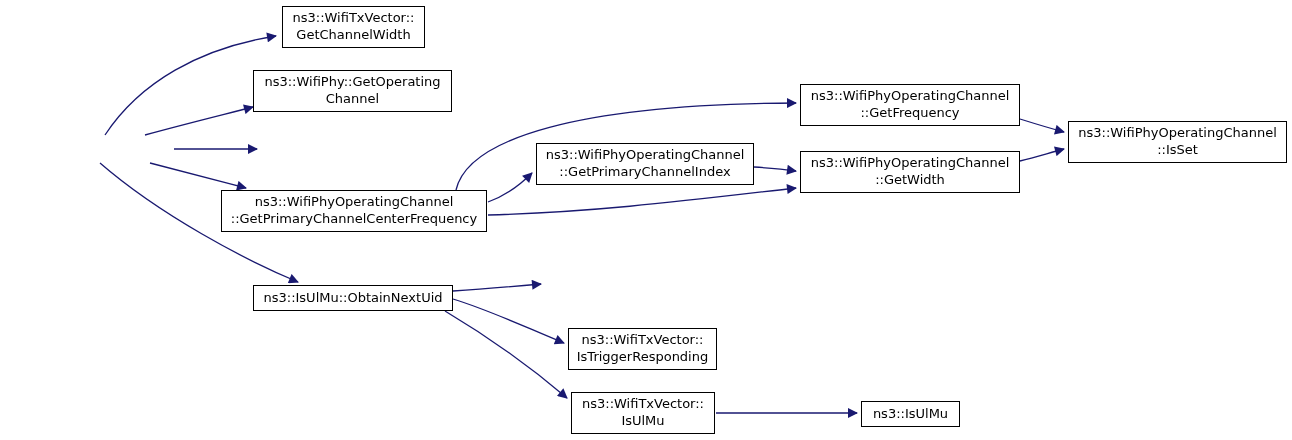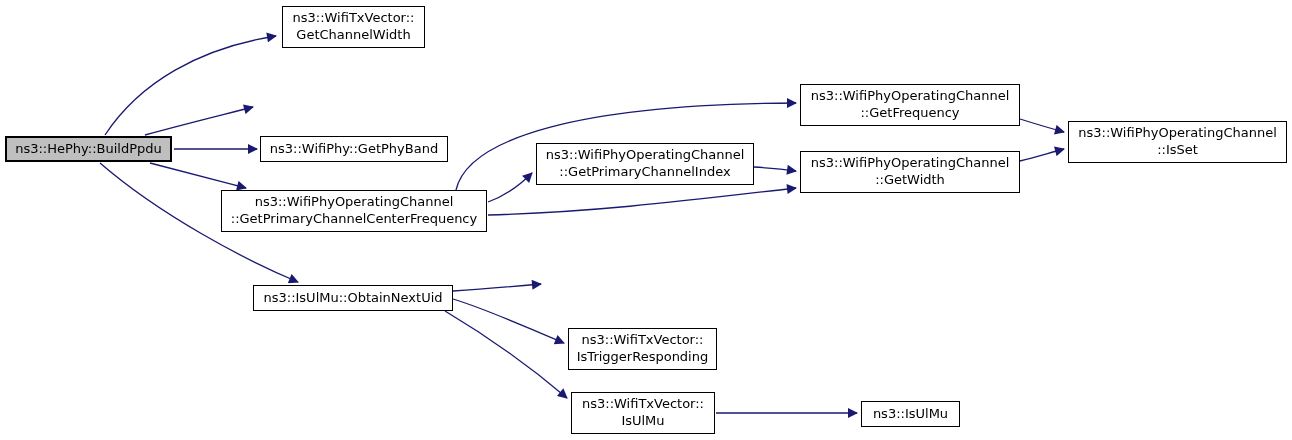--- a/index.html
+++ b/index.html
@@ -54,27 +54,27 @@
       <path d="M488,215 C600,212 700,199 796,188" class="edge" marker-end="url(#arrowhead)"></path>
       <path d="M754,167 C770,168 782,169 796,171" class="edge" marker-end="url(#arrowhead)"></path>
       <path d="M1020,119 C1036,124 1049,128 1064,132" class="edge" marker-end="url(#arrowhead)"></path>
       <path d="M1020,161 C1036,157 1049,153 1064,149" class="edge" marker-end="url(#arrowhead)"></path>
       <path d="M453,291 C485,289 508,287 541,284" class="edge" marker-end="url(#arrowhead)"></path>
       <path d="M453,299 C492,311 527,328 564,343" class="edge" marker-end="url(#arrowhead)"></path>
       <path d="M445,311 C492,339 527,364 567,398" class="edge" marker-end="url(#arrowhead)"></path>
       <path d="M716,413 L857,413" class="edge" marker-end="url(#arrowhead)"></path>
     </svg>
 
-  <div class="node highlighted" style="left:5px;top:136px;width:167px;height:26px">ns3::HePhy::BuildPpdu</div>
 
   <div class="node" style="left:282px;top:6px;width:143px;height:42px">ns3::WifiTxVector::
 GetChannelWidth</div>
 
+  <div class="node" style="left:253px;top:70px;width:199px;height:42px">ns3::WifiPhy::GetOperating
+Channel</div>
 
-  <div class="node" style="left:260px;top:136px;width:188px;height:26px">ns3::WifiPhy::GetPhyBand</div>
 
   <div class="node" style="left:221px;top:190px;width:266px;height:42px">ns3::WifiPhyOperatingChannel
 ::GetPrimaryChannelCenterFrequency</div>
 
   <div class="node" style="left:253px;top:285px;width:200px;height:26px">ns3::IsUlMu::ObtainNextUid</div>
 
   <div class="node" style="left:536px;top:143px;width:218px;height:42px">ns3::WifiPhyOperatingChannel
 ::GetPrimaryChannelIndex</div>
 
   <div class="node" style="left:800px;top:84px;width:220px;height:42px">ns3::WifiPhyOperatingChannel

